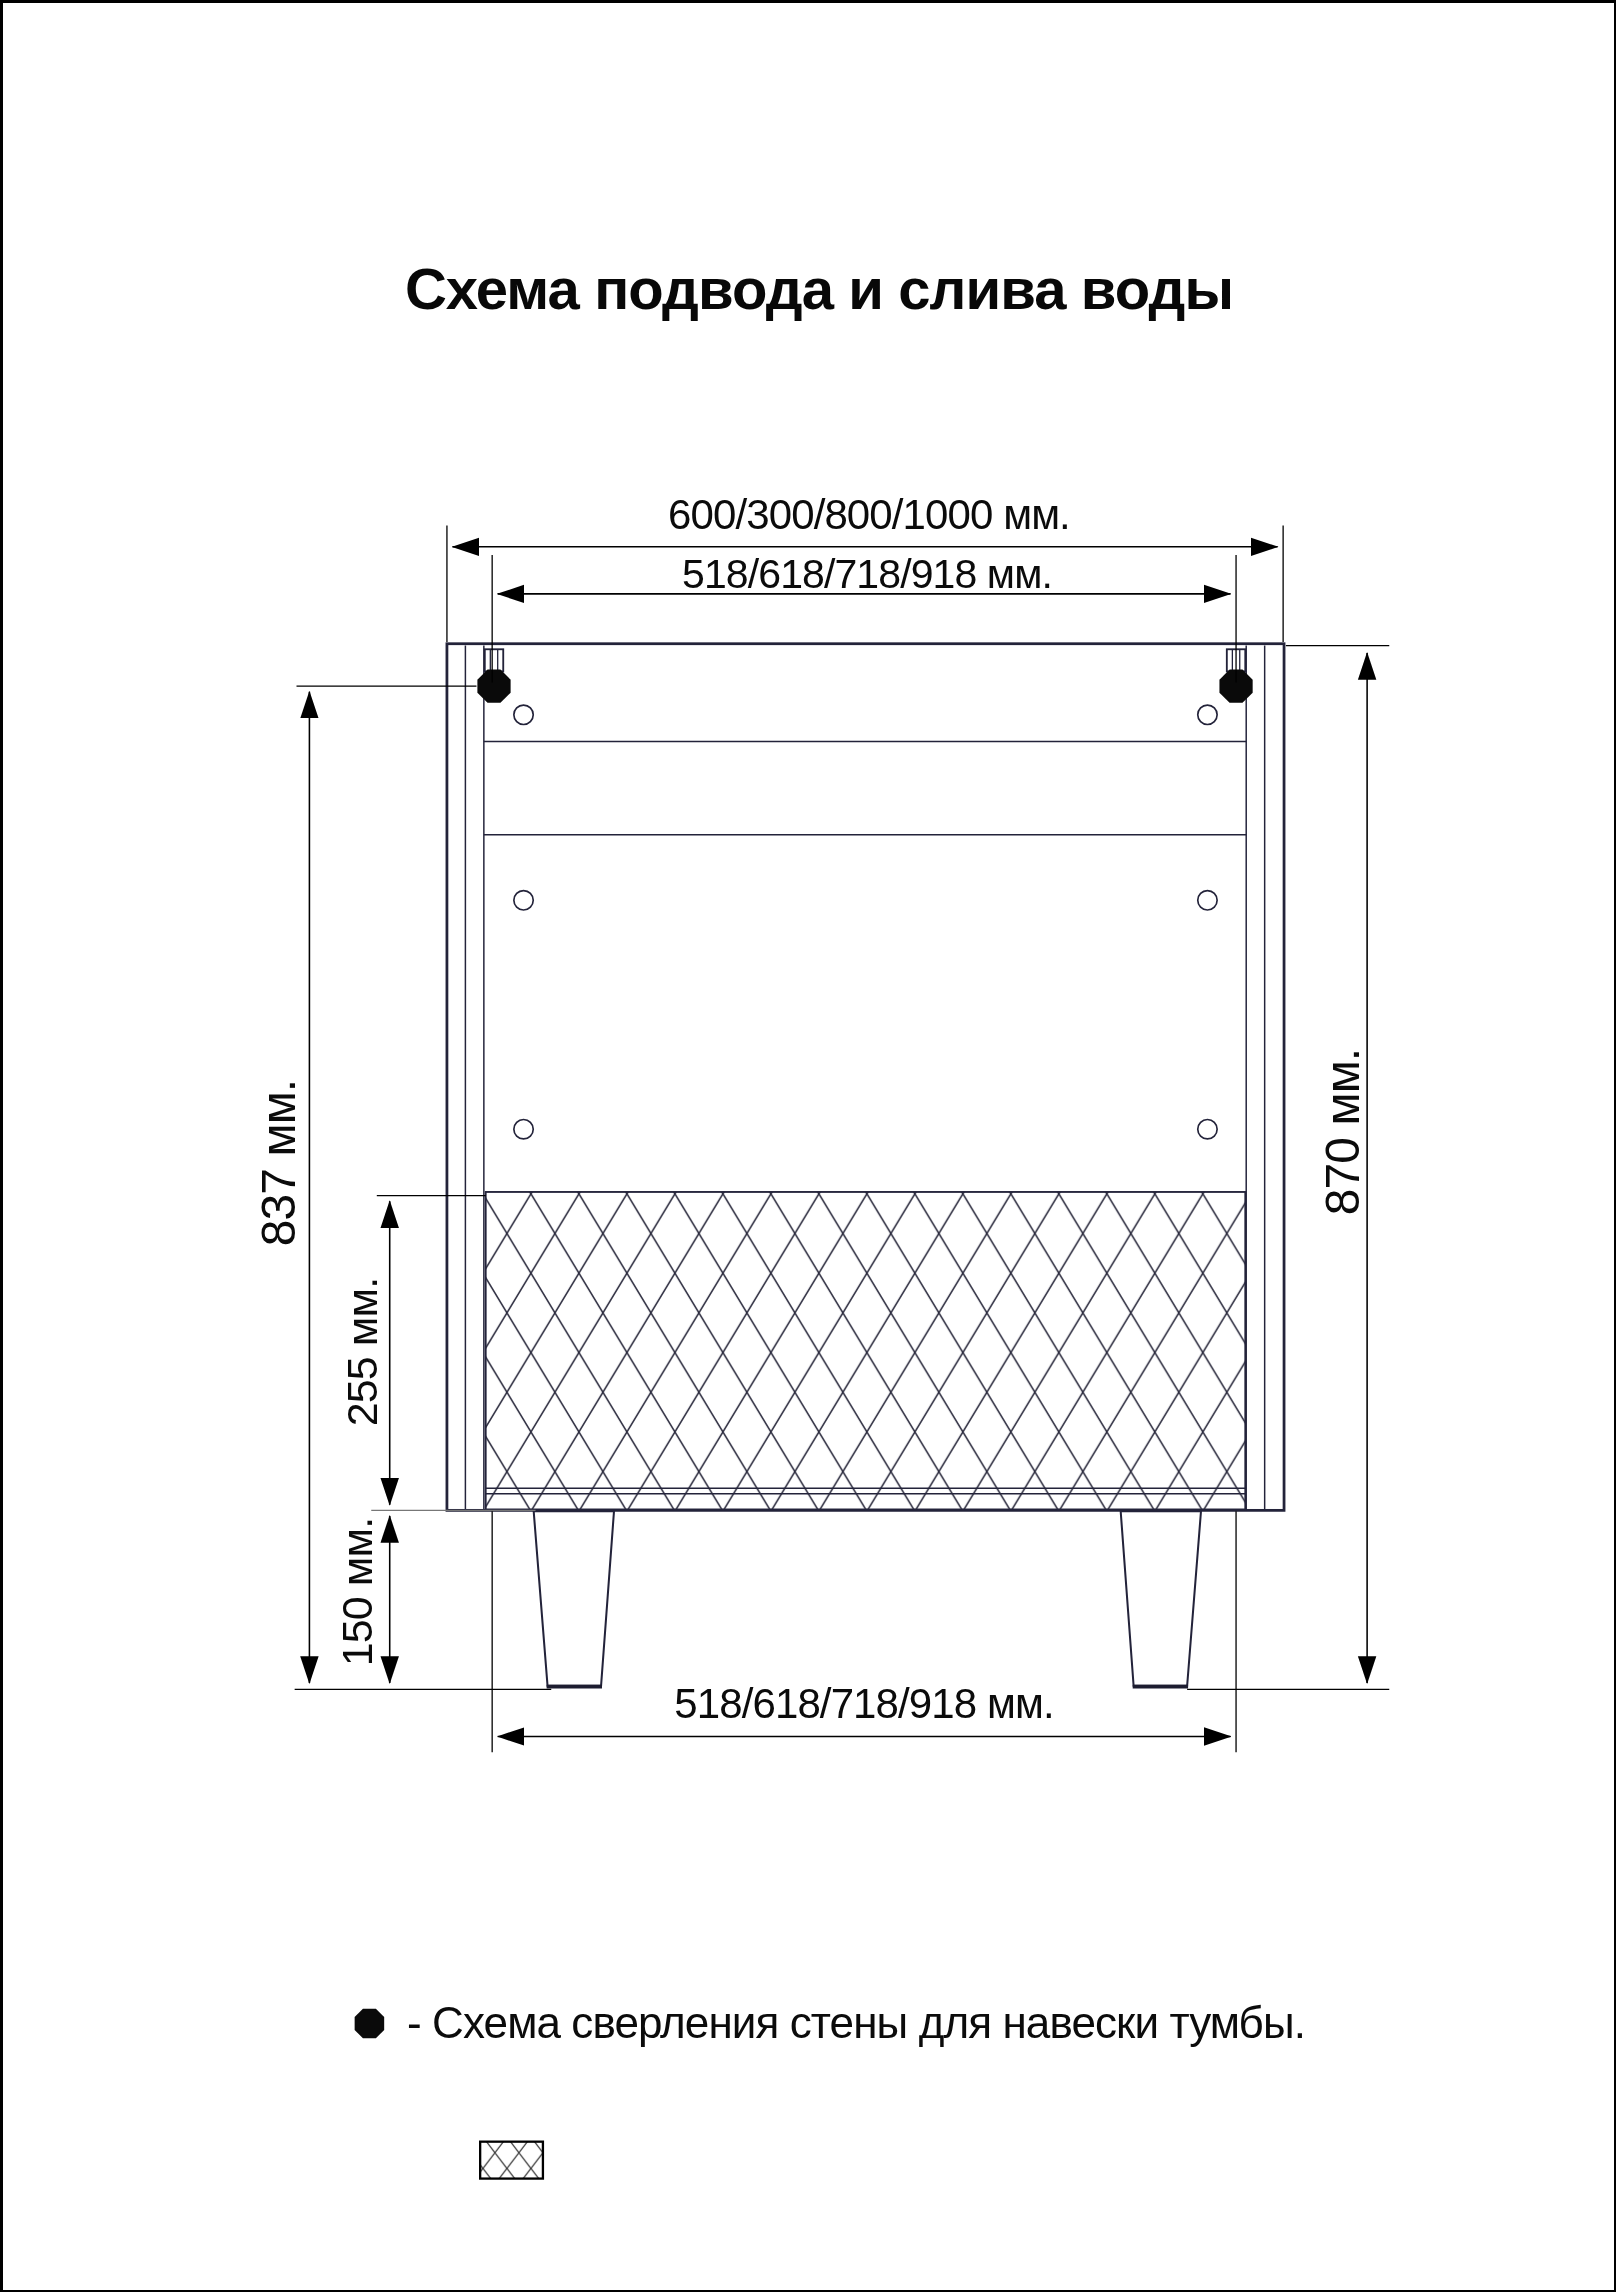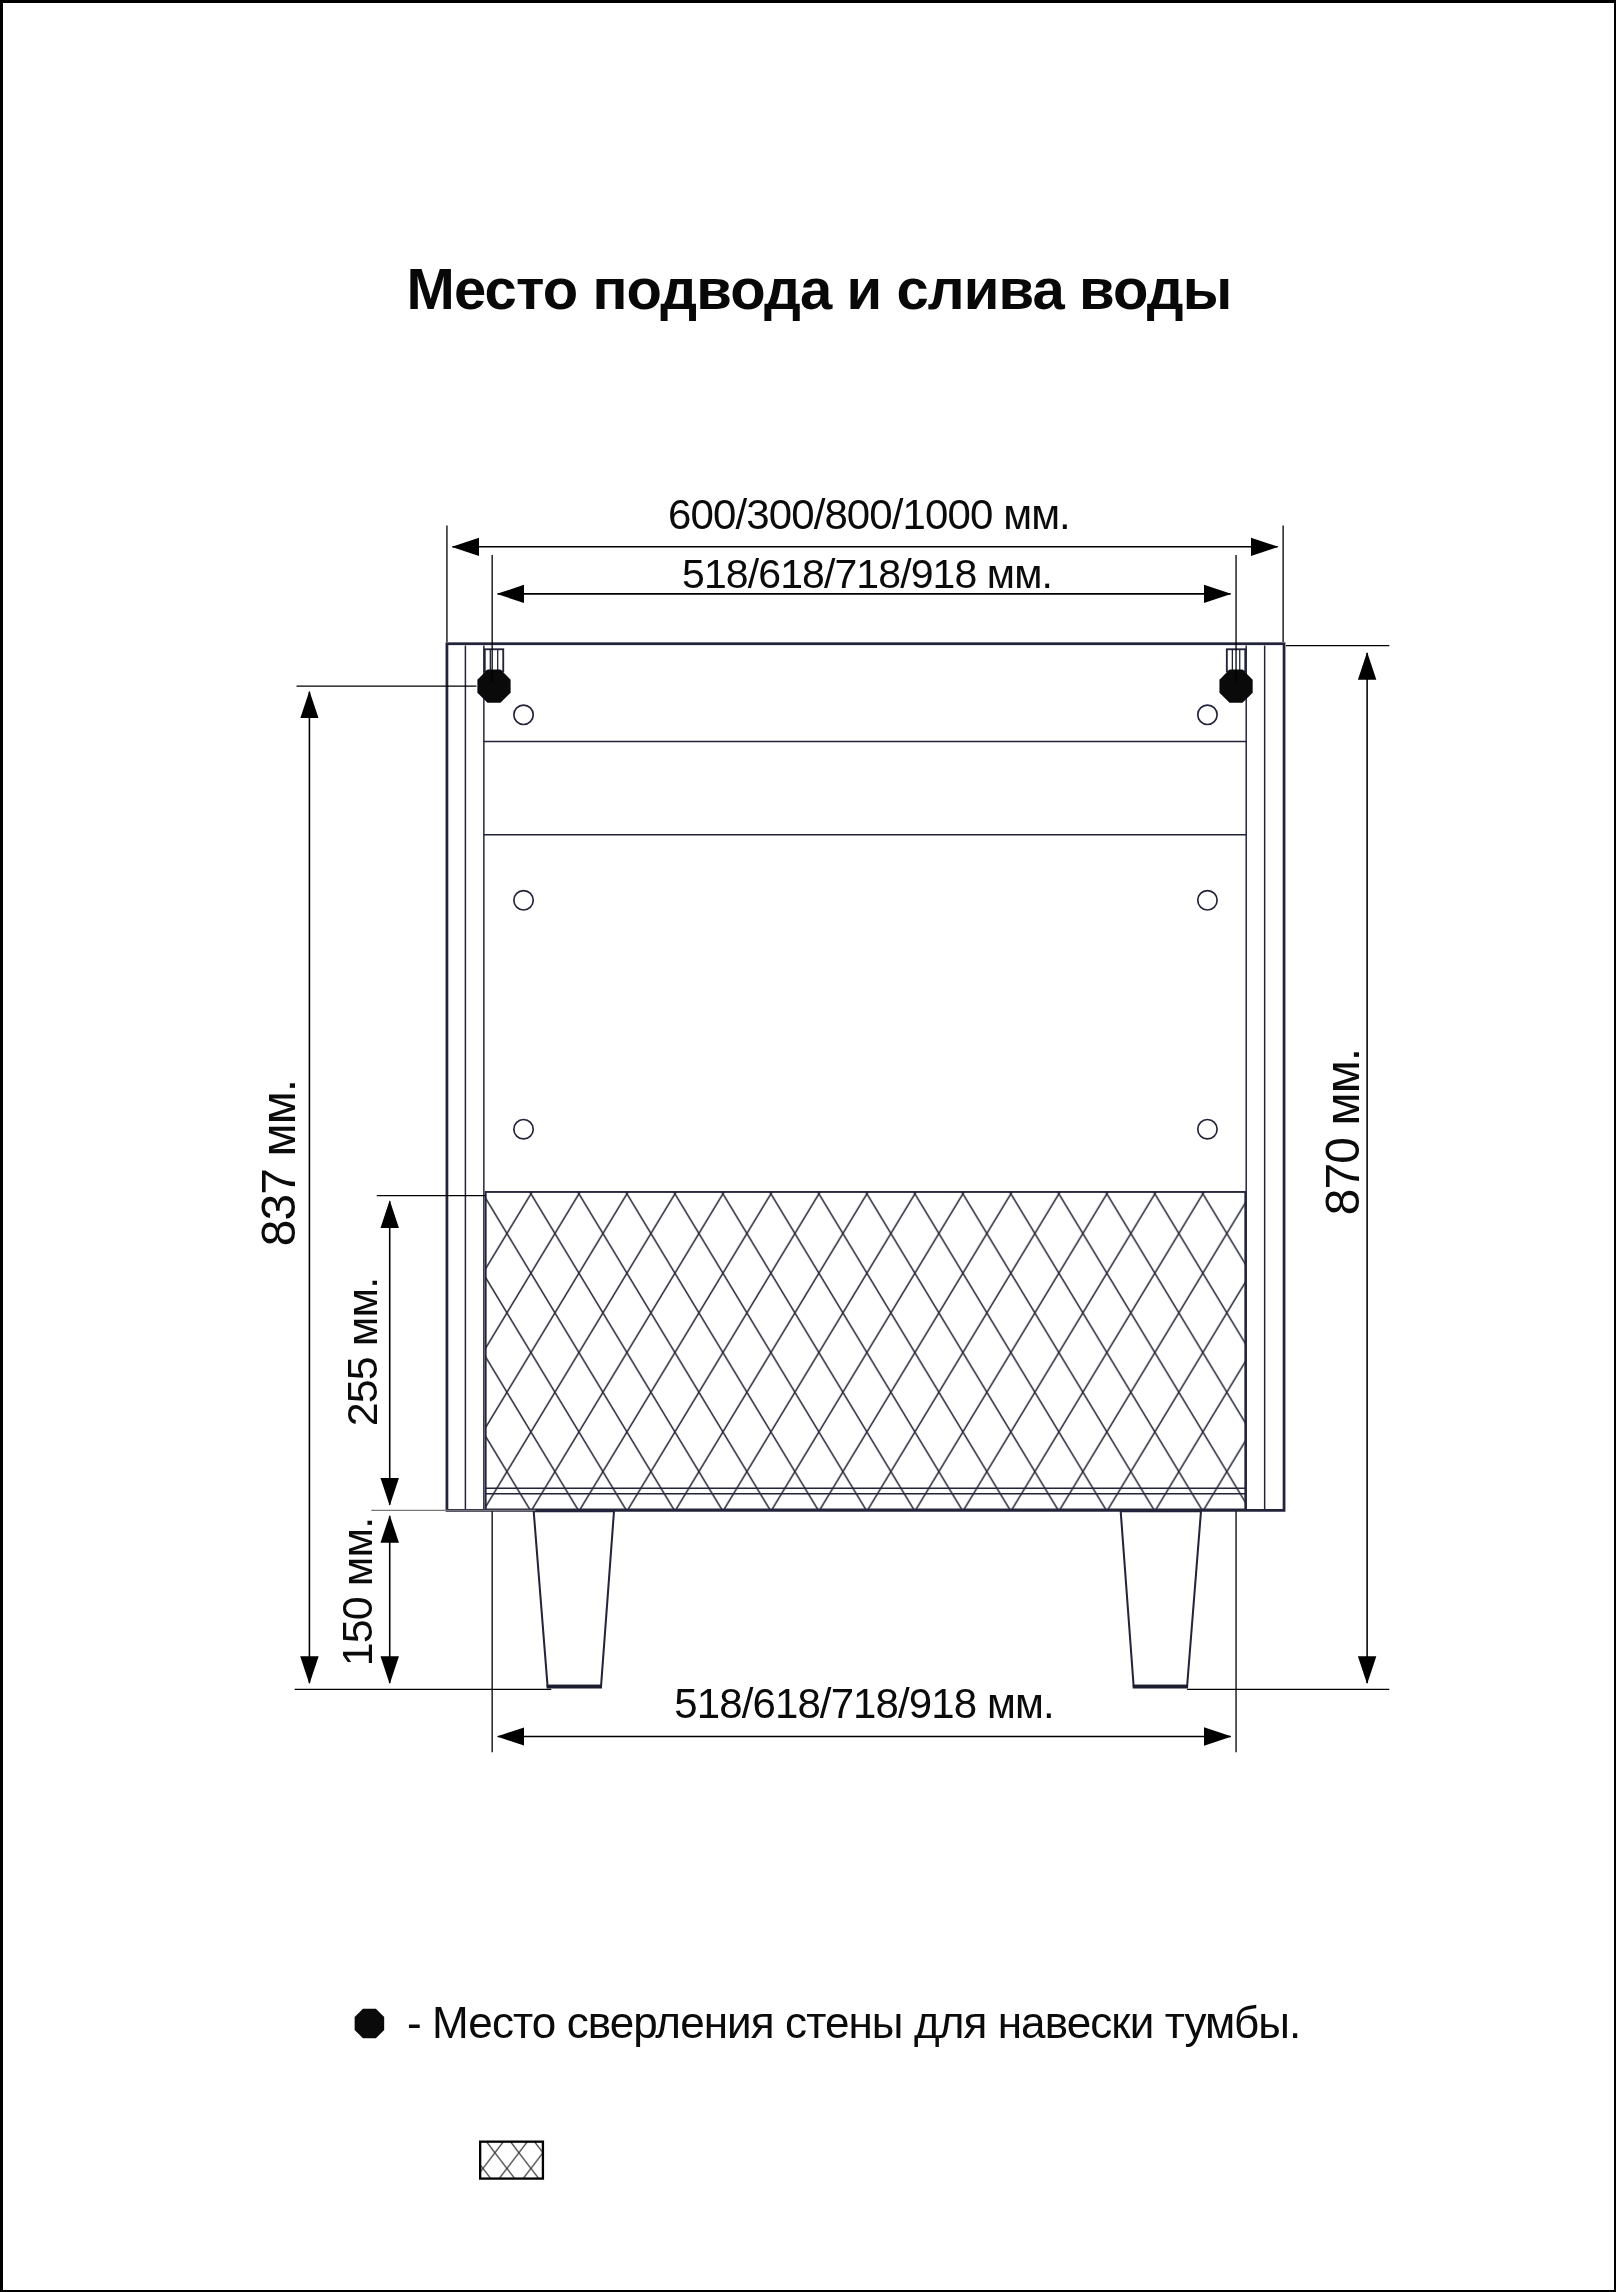--- a/index.html
+++ b/index.html
@@ -27,21 +27,21 @@
     letter-spacing:-0.9px;
     color:#080808;
   }
   svg.draw{position:absolute;left:0;top:0;}
 </style>
 </head>
 <body>
 
 <div class="page">
 
-  <div class="lbl ctr title" style="left:816px;top:257px;">Место подвода и слива воды</div>
+  <div class="lbl ctr title" style="left:816px;top:257px;">Схема подвода и слива воды</div>
 
   <svg class="draw" width="1617" height="2293" viewBox="0 0 1752 2484">
     <defs>
       <marker id="arr" viewBox="0 0 30 24" refX="29" refY="12" markerWidth="30" markerHeight="24" markerUnits="userSpaceOnUse" orient="auto-start-reverse">
         <polygon points="0,2 30,12 0,22" fill="#000"></polygon>
       </marker>
       <pattern id="hatch-l" patternUnits="userSpaceOnUse" width="52" height="86">
         <path d="M0,0 L52,86 M52,0 L0,86" stroke="#2b2b3e" stroke-width="1.7" fill="none"></path>
       </pattern>
       <pattern id="hatch-s" patternUnits="userSpaceOnUse" width="26" height="34">
@@ -134,16 +134,16 @@
   </svg>
 
   <div class="lbl ctr" style="left:866px;top:491px;font-size:42px;">600/300/800/1000 мм.</div>
   <div class="lbl ctr" style="left:864px;top:551px;font-size:41px;">518/618/718/918 мм.</div>
   <div class="lbl vert" style="left:276px;top:1160px;font-size:48px;">837 мм.</div>
   <div class="lbl vert" style="left:1340px;top:1129px;font-size:48px;">870 мм.</div>
   <div class="lbl vert" style="left:359px;top:1349px;font-size:43px;">255 мм.</div>
   <div class="lbl vert" style="left:354px;top:1589px;font-size:43px;">150 мм.</div>
   <div class="lbl ctr" style="left:861px;top:1680px;font-size:42px;">518/618/718/918 мм.</div>
 
-  <div class="lbl" style="left:404px;top:1998px;font-size:44px;">- Место сверления стены для навески тумбы.</div>
+  <div class="lbl" style="left:404px;top:1998px;font-size:44px;">- Схема сверления стены для навески тумбы.</div>
 
 </div>
 
 
 </body></html>

